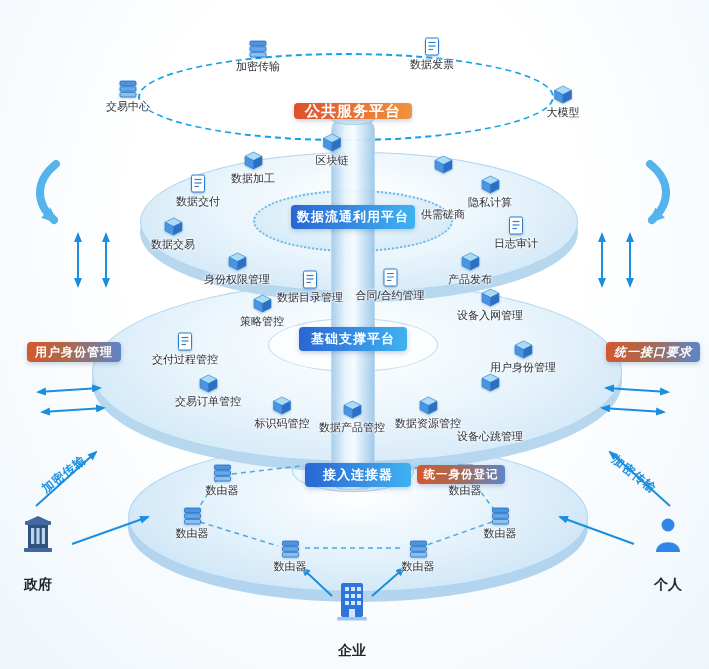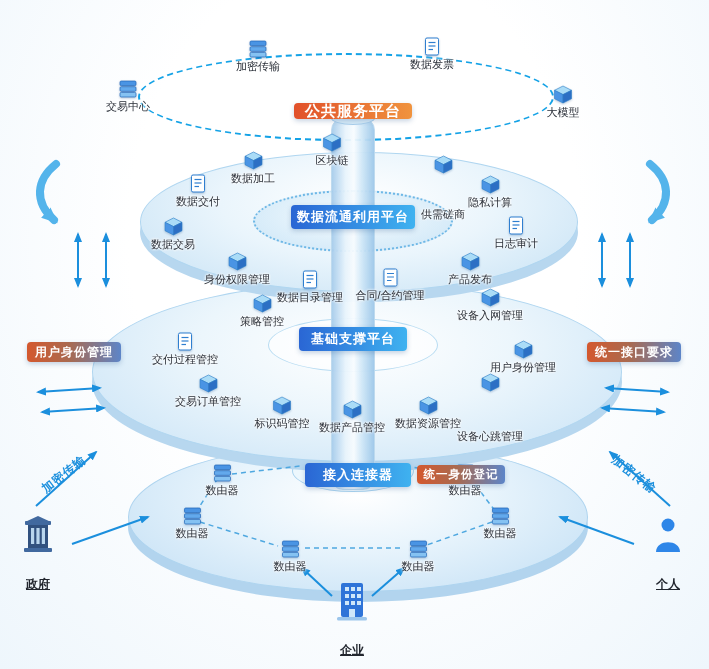--- a/index.html
+++ b/index.html
@@ -52,21 +52,21 @@
 
   .banner { position:absolute; z-index:10; color:#fff; font-weight:bold; text-align:center;
           border-radius:4px; display:flex; align-items:center; justify-content:center;
           letter-spacing:1px; box-shadow:0 2px 5px rgba(30,80,140,.25); white-space:nowrap; }
   .banner-blue   { background:linear-gradient(90deg,#2a66d4,#3fb2f0); }
   .banner-orange { background:linear-gradient(90deg,#e1502a,#f0933e); }
   .banner-mixed  { background:linear-gradient(90deg,#d4582e 0%,#a96a50 45%,#5d85c8 100%); }
 
   .entity { position:absolute; display:flex; flex-direction:column; align-items:center;
           transform:translateX(-50%); z-index:8; gap:16px; }
-  .entity-label { font-size:12px; color:#22262e; font-weight:600; white-space:nowrap;text-decoration:underline; }
+  .entity-label { font-size:14px; color:#22262e; font-weight:600; white-space:nowrap; }
 
   .encrypt { position:absolute; z-index:8; color:#1b8fdd; font-size:12px; font-weight:bold;
           white-space:nowrap; letter-spacing:1px; }
   .encrypt-left  { left:38px;  top:466px; transform:rotate(-38deg); }
   .encrypt-right { left:608px; top:466px; transform:rotate(38deg); }
 </style>
 </head>
 <body>
 
 <div class="canvas" id="canvas">
@@ -129,21 +129,21 @@
       <path d="M455 474 L406 466"></path>
     </g>
   </svg>
 
   <div class="banner banner-orange" style="left:294px;top:103px;width:118px;height:16px;font-size:15px;">公共服务平台</div>
   <div class="banner banner-blue" style="left:291px;top:205px;width:124px;height:24px;font-size:13px;">数据流通利用平台</div>
   <div class="banner banner-blue" style="left:299px;top:327px;width:108px;height:24px;font-size:13px;">基础支撑平台</div>
   <div class="banner banner-blue" style="left:305px;top:463px;width:106px;height:24px;font-size:13px;">接入连接器</div>
   <div class="banner banner-mixed" style="left:417px;top:465px;width:88px;height:19px;font-size:11.5px;">统一身份登记</div>
   <div class="banner banner-mixed" style="left:27px;top:342px;width:94px;height:20px;font-size:12px;">用户身份管理</div>
-  <div class="banner banner-mixed" style="left:587px;top:342px;width:94px;height:20px;font-size:12px;">统一接口要求</div>
+  <div class="banner banner-mixed" style="left:606px;top:342px;width:94px;height:20px;font-size:12px;font-style:italic;">统一接口要求</div>
 
   <div class="encrypt encrypt-left">加密传输</div>
   <div class="encrypt encrypt-right">加密传输</div>
 
   <div class="entity" style="left:38px;top:516px">
     <span class="entity-icon">
       <svg width="32" height="40" viewBox="0 0 32 40">
         <polygon points="16,0 29,6 3,6" fill="#41699f"></polygon>
         <rect x="3" y="5" width="26" height="4" rx="1" fill="#41699f"></rect>
         <rect x="6" y="9" width="20" height="23" fill="#31517f"></rect>

